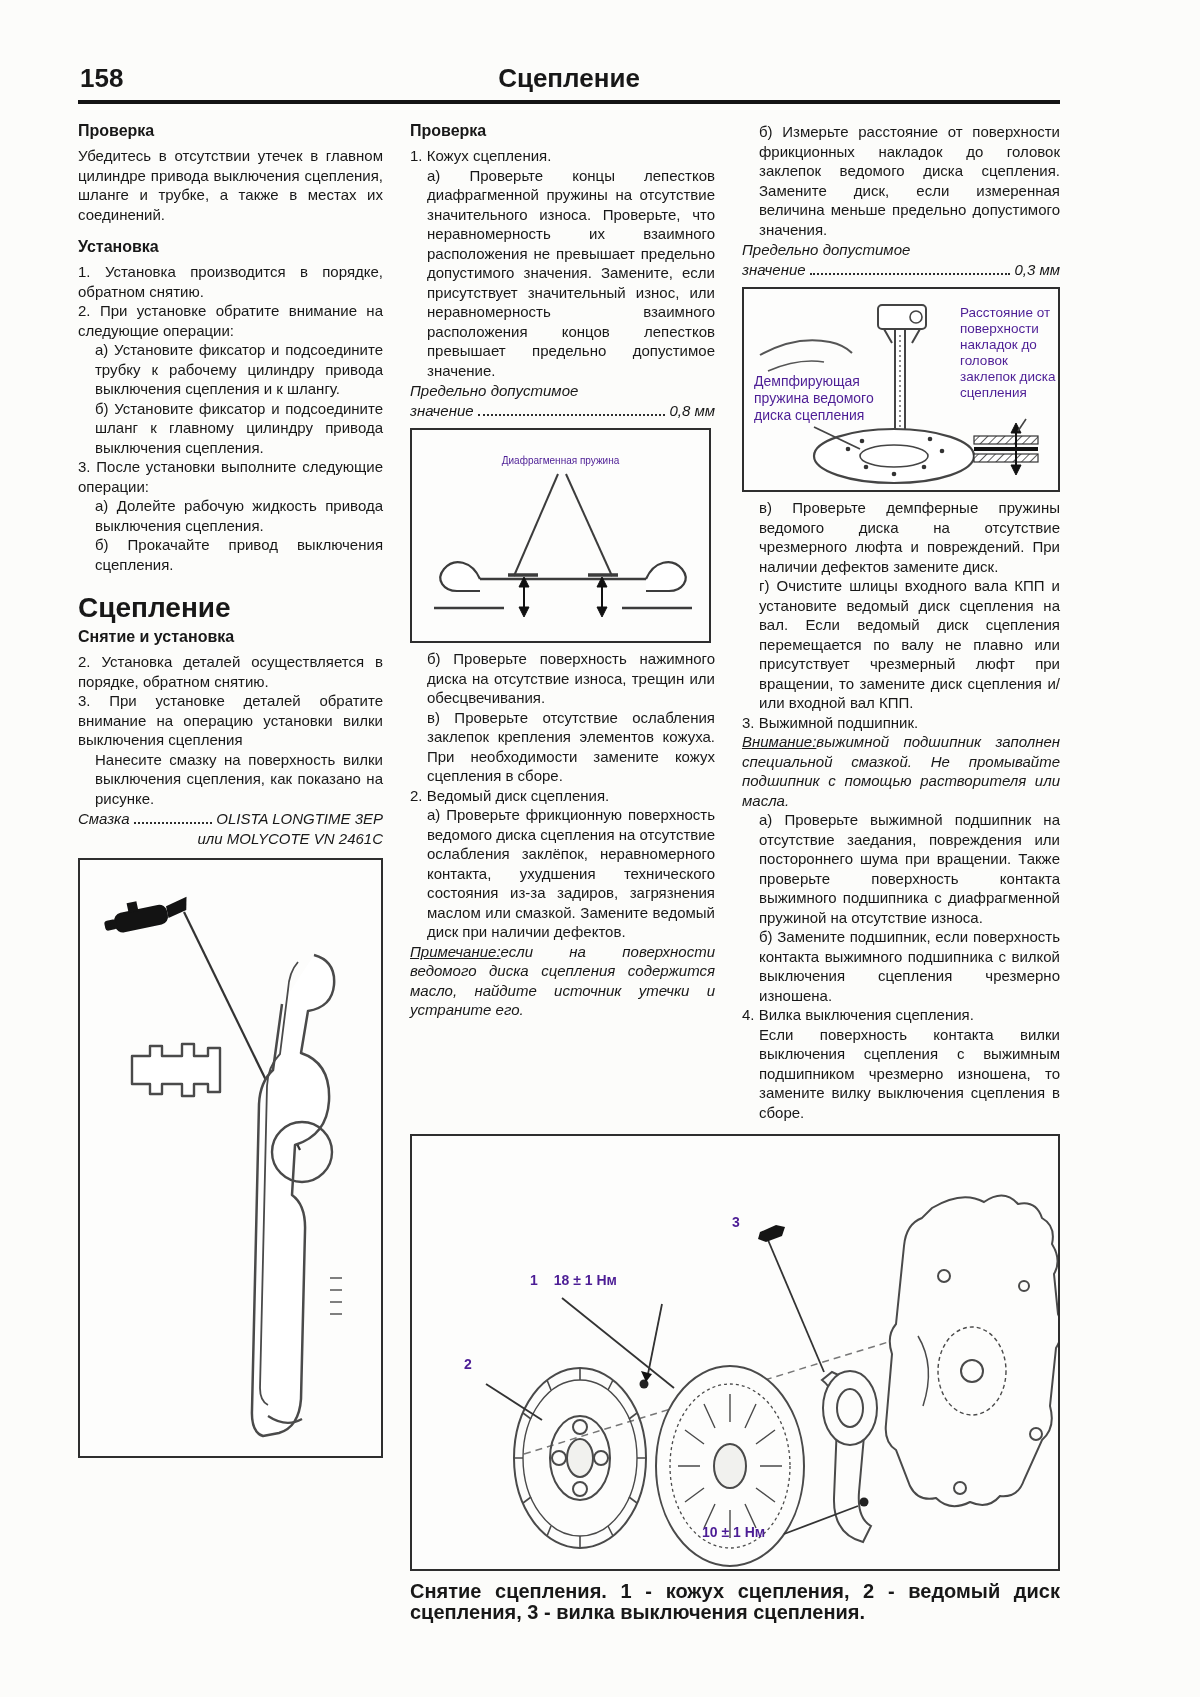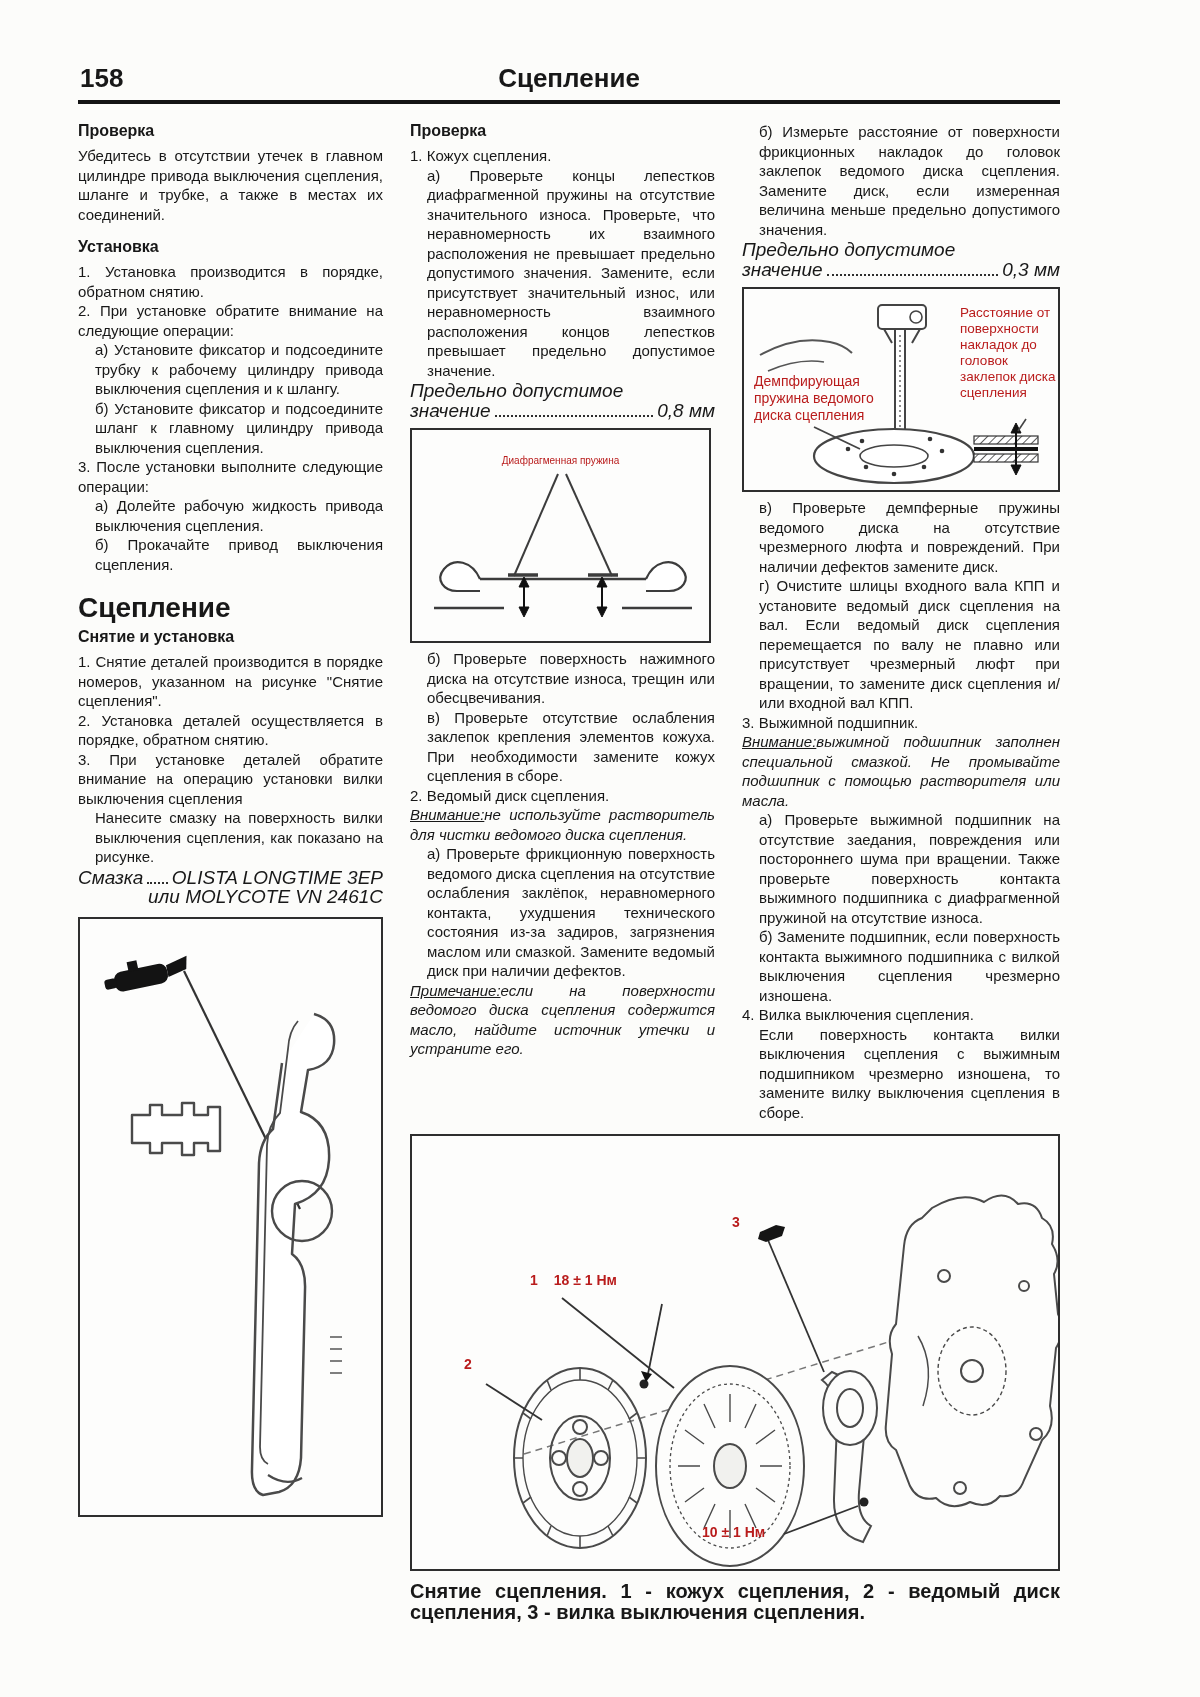--- a/index.html
+++ b/index.html
@@ -23,35 +23,35 @@
   .col-left{grid-column:1;grid-row:1/3;}
   .col-mid{grid-column:2;grid-row:1;}
   .col-right{grid-column:3;grid-row:1;}
   .bottom-block{grid-column:2/4;grid-row:2;align-self:start;margin-top:12px;}
   
   p{margin:0;font-size:15px;line-height:19.5px;text-align:justify;}
   .sub{padding-left:17px;}
   h2{font-size:28px;margin:18px 0 2px;line-height:32px;}
   h3{font-size:16px;margin:12px 0 4px;line-height:22px;}
   h3.first{margin-top:0;}
-  .spec{font-style:italic;font-size:19px;line-height:19.5px;margin:1px 0;}
+  .spec{font-style:italic;font-size:15px;line-height:19.5px;margin:1px 0;}
   .spec-line{display:flex;align-items:baseline;}
   .spec .leader{flex:1;border-bottom:2px dotted #2d2d2d;margin:0 4px 3px 4px;min-width:12px;}
   .spec .value{white-space:nowrap;}
   .spec .line2{text-align:right;}
   .note{font-style:italic;}
   .note .nlabel{text-decoration:underline;}
   
   .fig{border:2px solid #2e2e2e;background:#fdfdfc;position:relative;box-sizing:border-box;}
   .fig svg{display:block;}
   .fig-left{width:305px;height:600px;margin-top:10px;}
   .fig-mid{width:301px;height:215px;margin:8px 0 6px;}
   .fig-right{width:318px;height:205px;margin:8px 0 6px;}
   .fig-bottom{width:650px;height:437px;}
-  .fig-label{position:absolute;font-size:14px;line-height:17px;color:#b91c1c;}
+  .fig-label{position:absolute;font-size:14px;line-height:17px;color:#4c1d95;}
   .lbl-mid-spring{top:22px;left:0;right:0;text-align:center;font-size:10px;}
   .lbl-damper{top:84px;left:10px;width:128px;}
   .lbl-distance{top:16px;left:216px;width:96px;font-size:13.5px;line-height:16px;}
   .lbl-b2{top:220px;left:52px;font-weight:bold;}
   .lbl-b1{top:136px;left:118px;font-weight:bold;display:flex;gap:16px;}
   .lbl-b3{top:78px;left:320px;font-weight:bold;}
   .lbl-bt3{top:388px;left:290px;font-weight:bold;}
   .caption{font-weight:bold;font-size:20px;line-height:21px;margin-top:10px;text-align:justify;}
 </style>
 </head>
@@ -75,21 +75,20 @@
         <p>1. Установка производится в порядке, обратном снятию.</p>
         <p>2. При установке обратите внимание на следующие операции:</p>
         <p class="sub">а) Установите фиксатор и подсоедините трубку к рабочему цилиндру привода выключения сцепления и к шлангу.</p>
         <p class="sub">б) Установите фиксатор и подсоедините шланг к главному цилиндру привода выключения сцепления.</p>
         <p>3. После установки выполните следующие операции:</p>
         <p class="sub">а) Долейте рабочую жидкость привода выключения сцепления.</p>
         <p class="sub">б) Прокачайте привод выключения сцепления.</p>
 
         <h2>Сцепление</h2>
         <h3 style="margin-top:2px;">Снятие и установка</h3>
-        <p>1. Снятие деталей производится в порядке номеров, указанном на рисунке "Снятие сцепления".</p>
         <p>2. Установка деталей осуществляется в порядке, обратном снятию.</p>
         <p>3. При установке деталей обратите внимание на операцию установки вилки выключения сцепления</p>
         <p class="sub">Нанесите смазку на поверхность вилки выключения сцепления, как показано на рисунке.</p>
 
         <div class="spec">
           <div class="spec-line">
             <span>Смазка</span>
             <span class="leader"></span>
             <span class="value">OLISTA LONGTIME 3EP</span>
           </div>
@@ -147,21 +146,20 @@
               <path d="M190 154 V180" stroke-width="2"></path>
               <polygon points="190,147 185,157 195,157"></polygon>
               <polygon points="190,187 185,177 195,177"></polygon>
             </g>
           </svg>
         </div>
 
         <p class="sub">б) Проверьте поверхность нажимного диска на отсутствие износа, трещин или обесцвечивания.</p>
         <p class="sub">в) Проверьте отсутствие ослабления заклепок крепления элементов кожуха. При необходимости замените кожух сцепления в сборе.</p>
         <p>2. Ведомый диск сцепления.</p>
-        <p class="note"><span class="nlabel">Внимание:</span><span>не используйте растворитель для чистки ведомого диска сцепления.</span></p>
         <p class="sub">а) Проверьте фрикционную поверхность ведомого диска сцепления на отсутствие ослабления заклёпок, неравномерного контакта, ухудшения технического состояния из-за задиров, загрязнения маслом или смазкой. Замените ведомый диск при наличии дефектов.</p>
         <p class="note"><span class="nlabel">Примечание:</span><span>если на поверхности ведомого диска сцепления содержится масло, найдите источник утечки и устраните его.</span></p>
       </div>
 
       <div class="col-right">
         <p class="sub" style="margin-top:2px;">б) Измерьте расстояние от поверхности фрикционных накладок до головок заклепок ведомого диска сцепления. Замените диск, если измеренная величина меньше предельно допустимого значения.</p>
 
         <div class="spec">
           <div>Предельно допустимое</div>
           <div class="spec-line">

